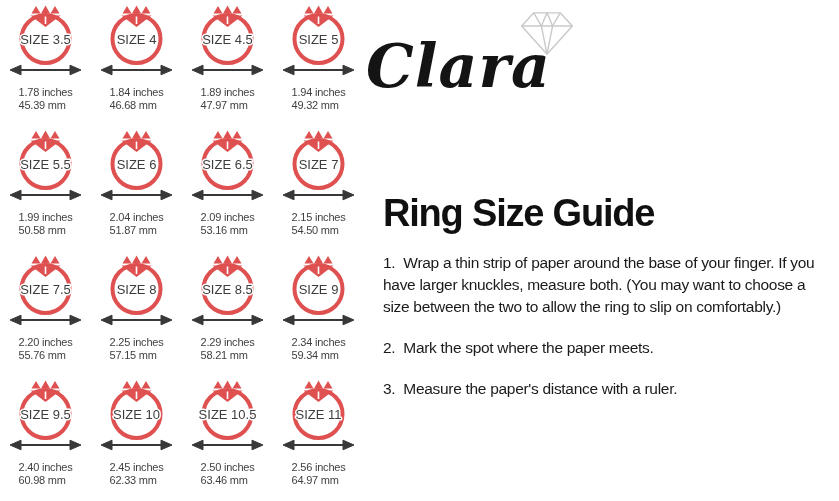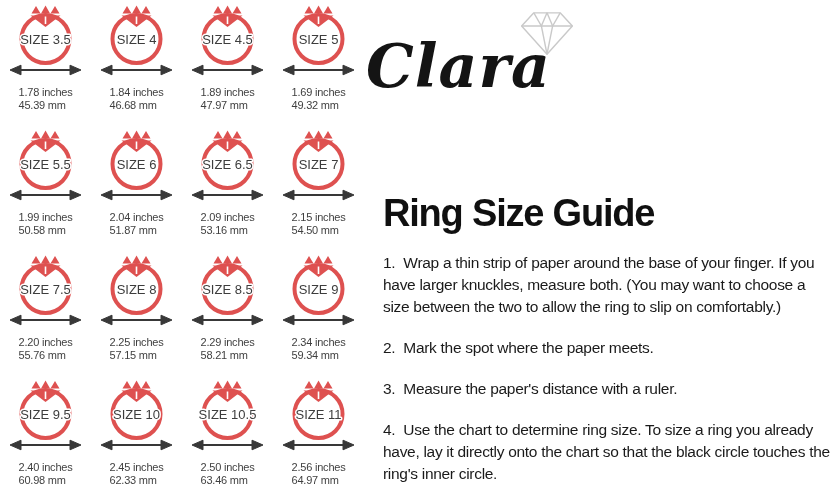--- a/index.html
+++ b/index.html
@@ -133,21 +133,21 @@
         <line x1="45.5" y1="11.5" x2="45.5" y2="19" stroke="#ffffff" stroke-width="1.6"></line>
       </g>
       <text class="size-label" x="45.5" y="38.5" text-anchor="middle">SIZE 5</text>
       <g stroke="#383838" fill="#383838">
         <line x1="18" y1="65" x2="73" y2="65" stroke-width="2"></line>
         <polygon points="10,65 21,60.2 21,69.8"></polygon>
         <polygon points="81,65 70,60.2 70,69.8"></polygon>
       </g>
     </svg>
     <div class="meas">
-      <div>1.69 inches</div>
+      <div>1.94 inches</div>
       <div>49.32 mm</div>
     </div>
   </div>
 
   <div class="cell">
     <svg class="ring-svg" width="91" height="78" viewBox="0 0 91 78">
       <circle cx="45.5" cy="34" r="24" fill="none" stroke="#de5150" stroke-width="4"></circle>
       <g fill="#de5150">
         <polygon points="31.5,8.5 36,1 40.5,8.5"></polygon>
         <polygon points="41,8.5 45.5,0.5 50,8.5"></polygon>
@@ -435,16 +435,15 @@
       <line x1="39" y1="17" x2="33" y2="47"></line>
     </svg>
   </div>
 
   <div id="guide-title">Ring Size Guide</div>
 
   <div id="steps">
     <p><span class="step-num">1.</span><span>Wrap a thin strip of paper around the base of your finger. If you have larger knuckles, measure both. (You may want to choose a size between the two to allow the ring to slip on comfortably.)</span></p>
     <p><span class="step-num">2.</span><span>Mark the spot where the paper meets.</span></p>
     <p><span class="step-num">3.</span><span>Measure the paper's distance with a ruler.</span></p>
-    <p><span class="step-num">4.</span><span>Use the chart to determine ring size. To size a ring you already have, lay it directly onto the chart so that the black circle touches the ring's inner circle.</span></p>
   </div>
 
 </div>
 
 </body></html>

